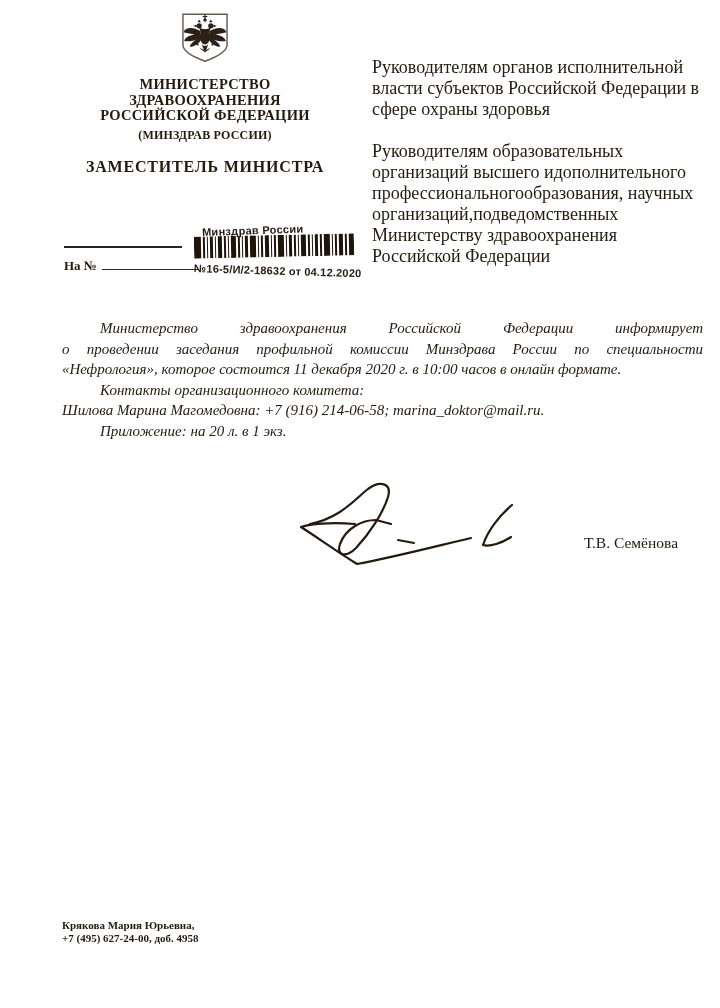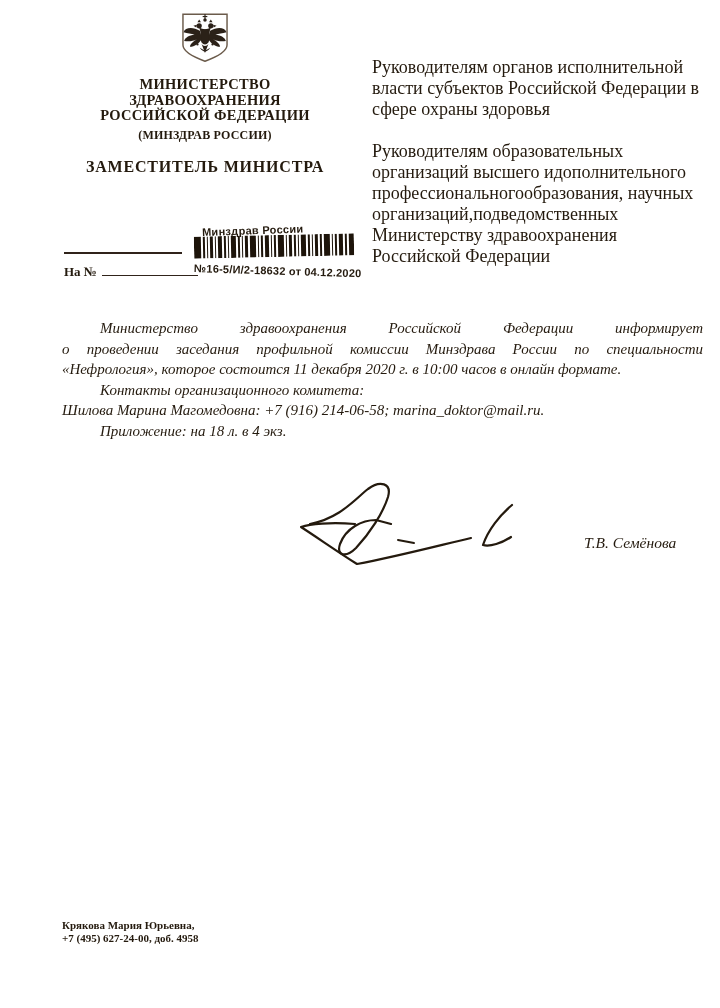--- a/index.html
+++ b/index.html
@@ -32,21 +32,21 @@
   .position-title {
     margin-top:15px;
     font-size:16px; font-weight:bold; letter-spacing:0.8px;
   }
   .address {
     margin-top:13px;
     font-size:12.5px; font-weight:bold; line-height:14.5px;
   }
 
   
-  .ref-left { position:absolute; left:64px; top:252px; width:150px; }
+  .ref-left { position:absolute; left:64px; top:246px; width:150px; }
   .ref-topline { width:118px; border-top:2px solid #30231a; }
   .ref-row { margin-top:9px; font-size:13px; font-weight:bold; white-space:nowrap; }
   .ref-underline {
     display:inline-block; width:96px; height:13px;
     border-bottom:1.5px solid #30231a; margin-left:5px;
   }
 
   .barcode-block { position:absolute; left:194px; top:226px; width:178px; }
   .barcode-label {
     font-family:"Liberation Sans", sans-serif;
@@ -69,21 +69,21 @@
   .recipient + .recipient { margin-top:21px; }
 
   
   .body-text { position:absolute; left:62px; top:318px; width:641px;font-style:italic; }
   .line { font-size:15px; line-height:20.5px; }
   .jl { text-align:justify; text-align-last:justify; }
   .ind { text-indent:38px; }
 
   
   .signature-svg { position:absolute; left:290px; top:480px; width:250px; height:95px; }
-  .signer { position:absolute; left:584px; top:534px; font-size:15.5px;font-style:italic; }
+  .signer { position:absolute; left:584px; top:534px; font-size:15.5px; }
 
   
   .footer {
     position:absolute; left:62px; top:919px;
     font-size:11px; font-weight:bold; line-height:13px;
   }
 
   .ink-stroke { stroke:#241a0e; fill:none; stroke-linecap:round; stroke-linejoin:round; }
 </style>
 </head>
@@ -182,21 +182,21 @@
 Министерству здравоохранения
 Российской Федерации</div>
   </div>
 
   <div class="body-text">
     <div class="line jl ind">Министерство здравоохранения Российской Федерации информирует</div>
     <div class="line jl">о проведении заседания профильной комиссии Минздрава России по специальности</div>
     <div class="line">«Нефрология», которое состоится 11 декабря 2020 г. в 10:00 часов в онлайн формате.</div>
     <div class="line ind">Контакты организационного комитета:</div>
     <div class="line">Шилова Марина Магомедовна: +7 (916) 214-06-58; marina_doktor@mail.ru.</div>
-    <div class="line ind">Приложение: на 18 л. в 4 экз.</div>
+    <div class="line ind">Приложение: на 20 л. в 1 экз.</div>
   </div>
 
   <svg class="signature-svg" viewBox="0 0 250 95" aria-hidden="true">
     <path class="ink-stroke" stroke-width="2.2" d="M 20,44 C 50,38 64,20 78,9 C 90,0 102,3 98,17 C 93,33 80,53 66,68 C 56,78 46,76 50,64 C 56,48 72,40 86,40 L 101,44"></path>
     <path class="ink-stroke" stroke-width="2" d="M 108,60 L 124,63"></path>
     <path class="ink-stroke" stroke-width="2.2" d="M 65,44 C 40,42 20,44 11,47 C 28,58 48,72 67,84 C 105,77 147,66 181,58"></path>
     <path class="ink-stroke" stroke-width="2.2" d="M 222,25 C 210,35 198,50 193,65 C 200,67 212,63 221,57"></path>
   </svg>
   <div class="signer">Т.В. Семёнова</div>
 

